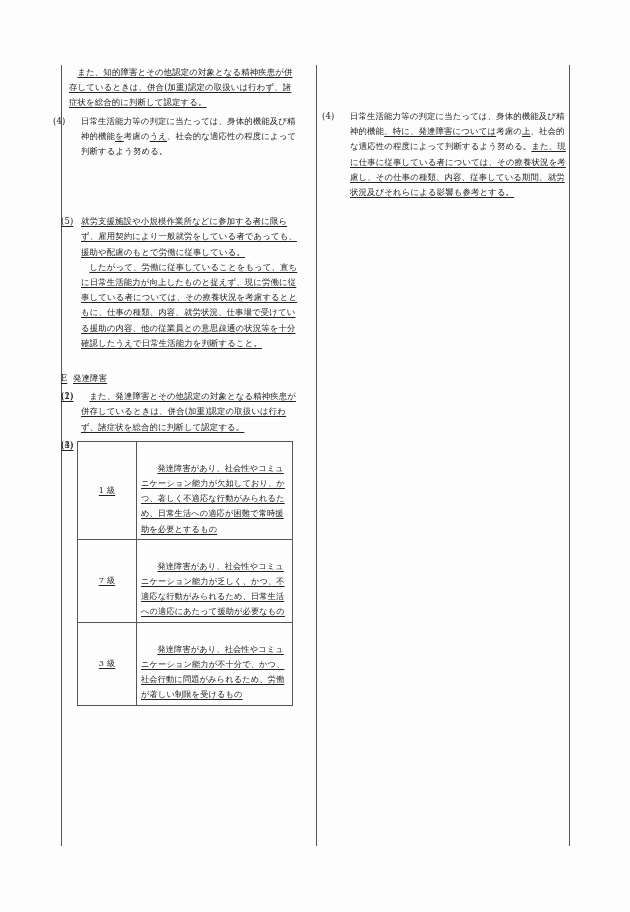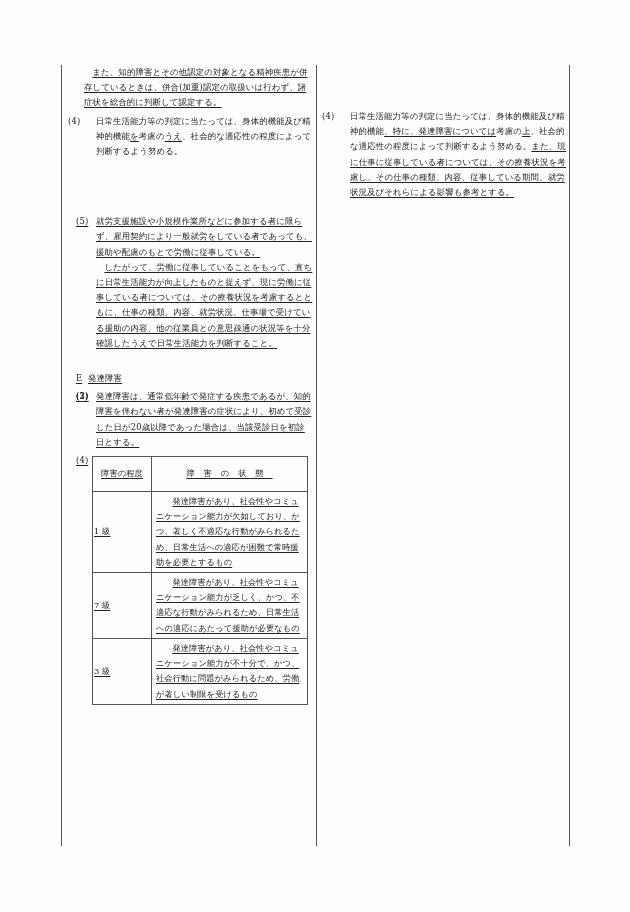--- a/index.html
+++ b/index.html
@@ -1,33 +1,33 @@
 <!DOCTYPE html>
 <html><head>
 <meta charset="utf-8">
 <style>
   html, body { margin:0; padding:0; background:#fdfdfd; }
   body { width:630px; height:912px; position:relative; overflow:hidden;
          font-family:"DejaVu Serif","Liberation Serif",serif; color:#222; }
   .col-line { position:absolute; top:65px; height:781px; width:1px; background:#555; }
   .col { position:absolute; top:65px; font-size:8.4px; line-height:15.2px; letter-spacing:0.15px; }
-  .left { left:68px; width:245px; }
+  .left { left:53px; width:245px; }
   .right { left:322px; width:244px; }
   .p { margin:0; }
   .ind1 { text-indent:1em; }
   .item { position:relative; padding-left:28px; margin:0; }
   .item .num { position:absolute; left:8px; top:0; }
   .u { text-decoration:underline; text-underline-offset:2px; text-decoration-thickness:1px; }
   .section { position:relative; padding-left:20px; margin:0; }
   .section .num { position:absolute; left:8px; }
   table.grade { border-collapse:collapse; margin-left:24px; width:216px; font-size:8.2px; line-height:15.2px; }
   table.grade td, table.grade th { border:1px solid #555; font-weight:normal; }
   table.grade th { height:32px; }
-  table.grade td.lv { width:56px;margin-left:12px; }
-  table.grade td.desc { padding:2px 2px 2px 4px; text-align:left; }
+  table.grade td.lv { text-align:center; width:56px;margin-left:12px; }
+  table.grade td.desc { padding:19px 2px 2px 4px; text-align:left; }
   .desc .first { text-indent:2em; display:block; }
   .sp { letter-spacing:9px; }
 </style>
 </head>
 <body>
 
 <div class="col-line" style="left:61px;"></div>
 <div class="col-line" style="left:316px;"></div>
 <div class="col-line" style="left:569px;"></div>
 
@@ -55,34 +55,32 @@
   <p class="section">
     <span class="num u">E</span>
     <span class="u">発達障害</span>
   </p>
   <p class="item" style="margin-top:3px;">
     <span class="num u">(1)</span>
   </p>
   <p class="item" style="margin-top:3px;">
     <span class="num u">(2)</span>
   </p>
+  <p class="item ind1">
+    <span class="u">また、発達障害とその他認定の対象となる精神疾患が併存しているときは、併合(加重)認定の取扱いは行わず、諸症状を総合的に判断して認定する。</span>
+  </p>
   <p class="item" style="margin-top:3px;">
     <span class="num u">(3)</span>
-    <span class="u">発達障害は、通常低年齢で発症する疾患であるが、知的障害を伴わない者が発達障害の症状により、初めて受診した日が20歳以降であった場合は、当該受診日を初診日とする。</span>
   </p>
   <p class="item" style="margin-top:3px;">
     <span class="num u">(4)</span>
   </p>
 
   <table class="grade" style="margin-top:6px;">
     <tbody>
-        <tr>
-      <th><span class="u">障害の程度</span></th>
-      <th><span class="u sp">障害の状態</span></th>
-    </tr>
     <tr>
       <td class="lv"><span class="u">1 級</span></td>
       <td class="desc">
             <span class="u first">発達障害があり、社会性やコミュニケーション能力が欠如しており、かつ、著しく不適応な行動がみられるため、日常生活への適応が困難で常時援助を必要とするもの</span>
           </td>
     </tr>
     <tr>
       <td class="lv"><span class="u">7 級</span></td>
       <td class="desc">
             <span class="u first">発達障害があり、社会性やコミュニケーション能力が乏しく、かつ、不適応な行動がみられるため、日常生活への適応にあたって援助が必要なもの</span>

